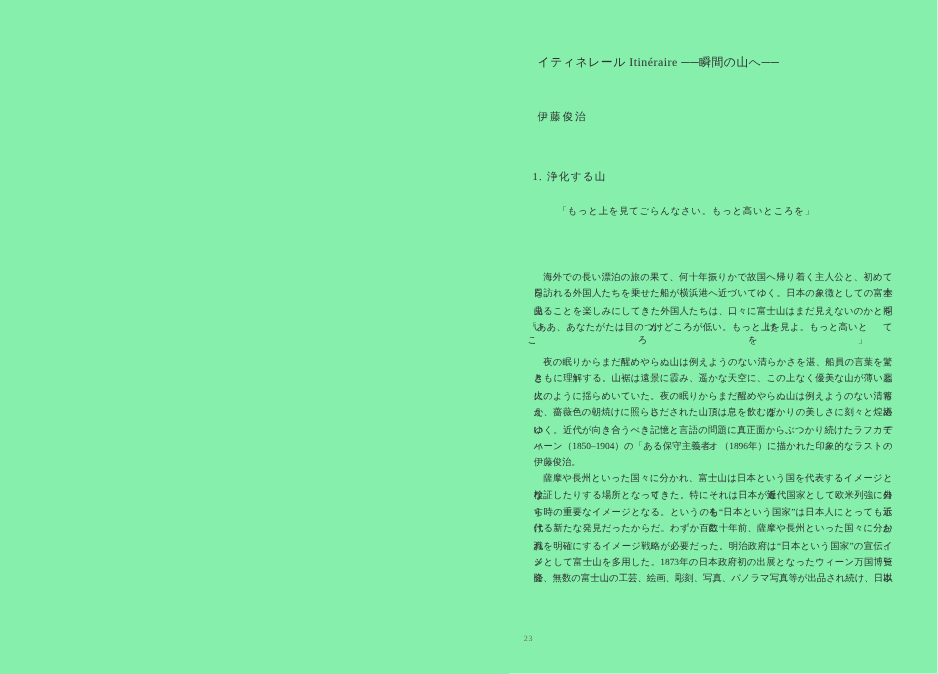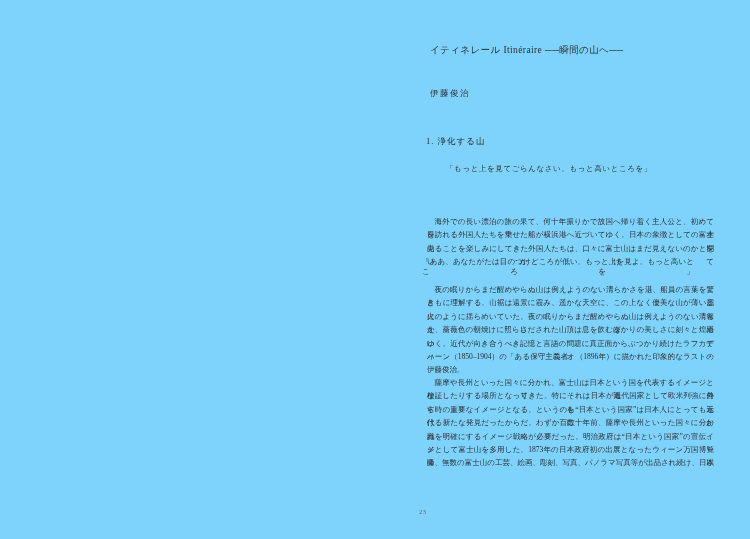--- a/index.html
+++ b/index.html
@@ -4,21 +4,21 @@
 <style>
   html, body {
     margin: 0;
     padding: 0;
     background: #ffffff;
   }
   .page {
     position: relative;
     width: 750px;
     height: 539px;
-    background: #7dd3fc;
+    background: #86efac;
     overflow: hidden;
     font-family: "Liberation Serif", "DejaVu Serif", serif;
     color: #2e2e2e;
   }
   .doc-title {
     position: absolute;
     left: 430px;
     top: 44px;
     font-size: 9.5px;
     letter-spacing: 0.4px;

